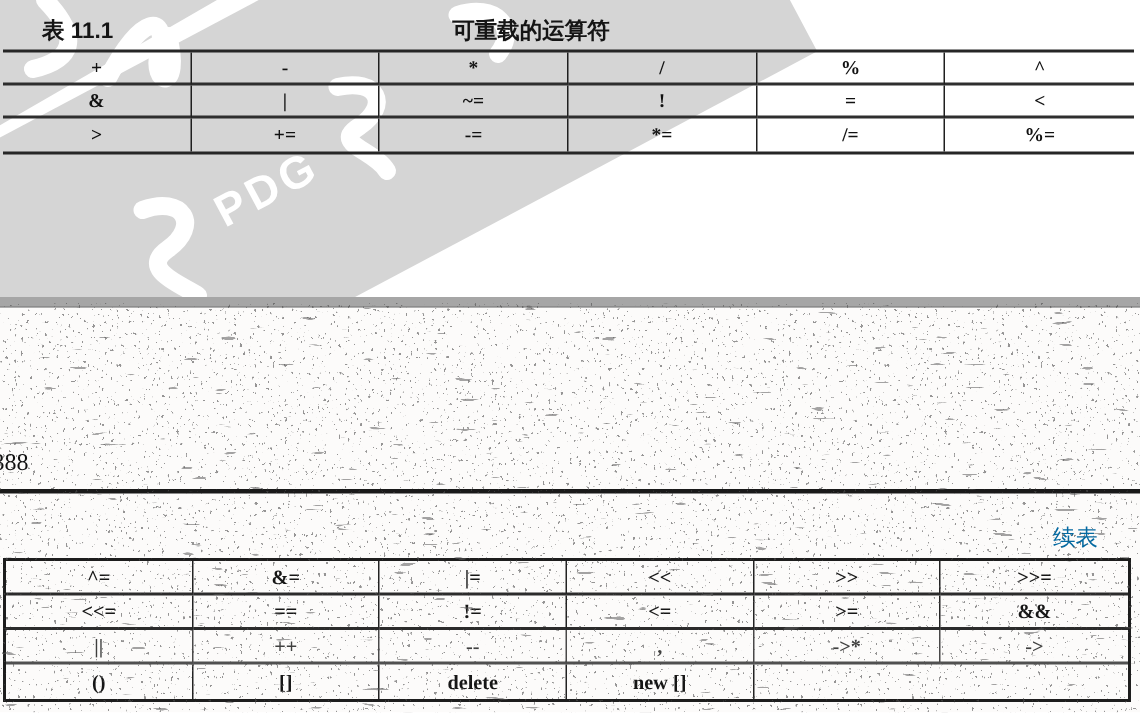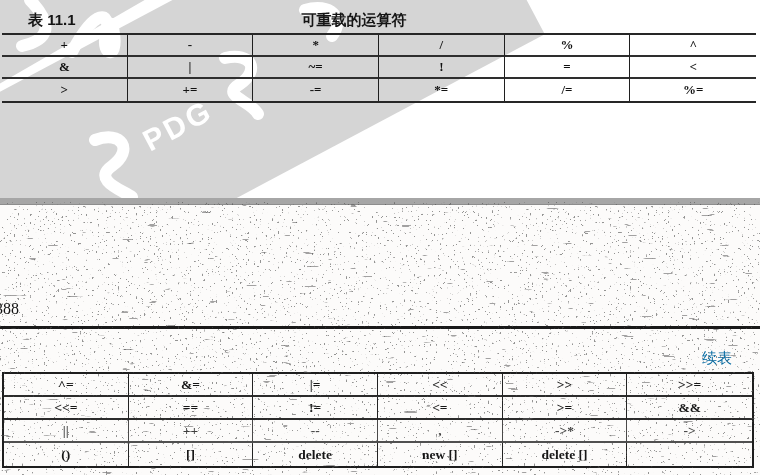--- a/index.html
+++ b/index.html
@@ -113,21 +113,20 @@
         <div class="cell">||</div>
         <div class="cell">++</div>
         <div class="cell">--</div>
         <div class="cell">,</div>
         <div class="cell">-&gt;*</div>
         <div class="cell">-&gt;</div>
         <div class="cell">()</div>
         <div class="cell">[]</div>
         <div class="cell">delete</div>
         <div class="cell">new []</div>
-        <div class="cell">delete []</div>
       </div>
 
     <svg class="noise-svg" width="760" height="277">
       <defs>
         <filter id="nf1" x="0" y="0" width="100%" height="100%">
           <feTurbulence type="fractalNoise" baseFrequency="0.5 0.38" numOctaves="2" seed="8"></feTurbulence>
           <feColorMatrix type="matrix" values="0 0 0 0 0.08  0 0 0 0 0.08  0 0 0 0 0.08  22 0 0 0 -15.4"></feColorMatrix>
         </filter>
         <filter id="nf2" x="0" y="0" width="100%" height="100%">
           <feTurbulence type="fractalNoise" baseFrequency="0.05 0.3" numOctaves="2" seed="23"></feTurbulence>

